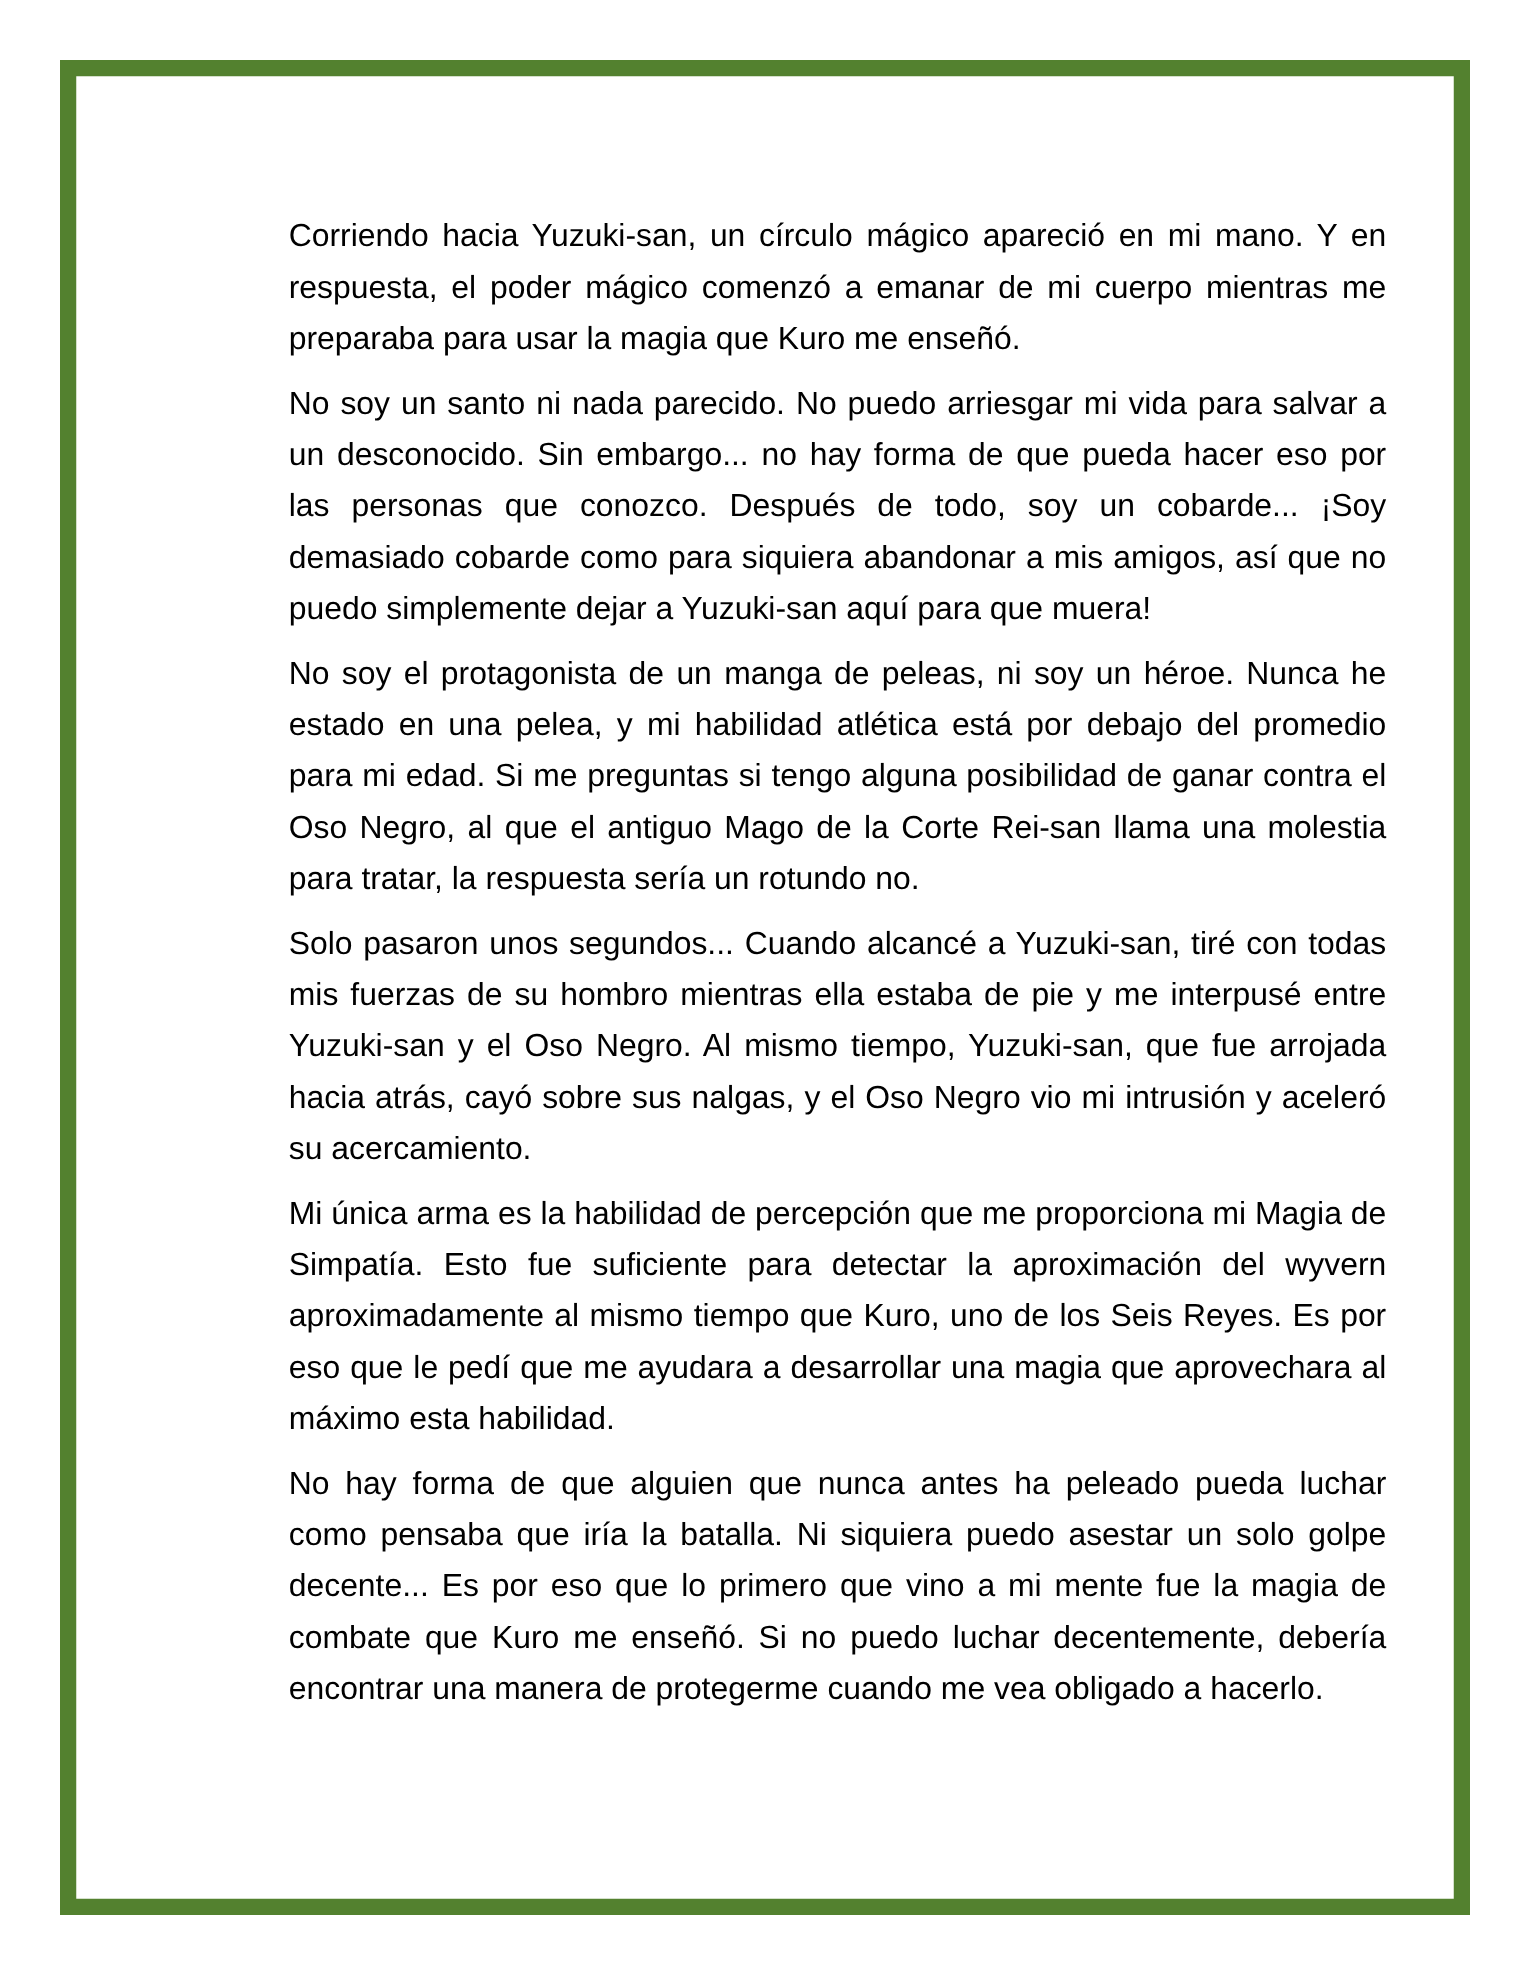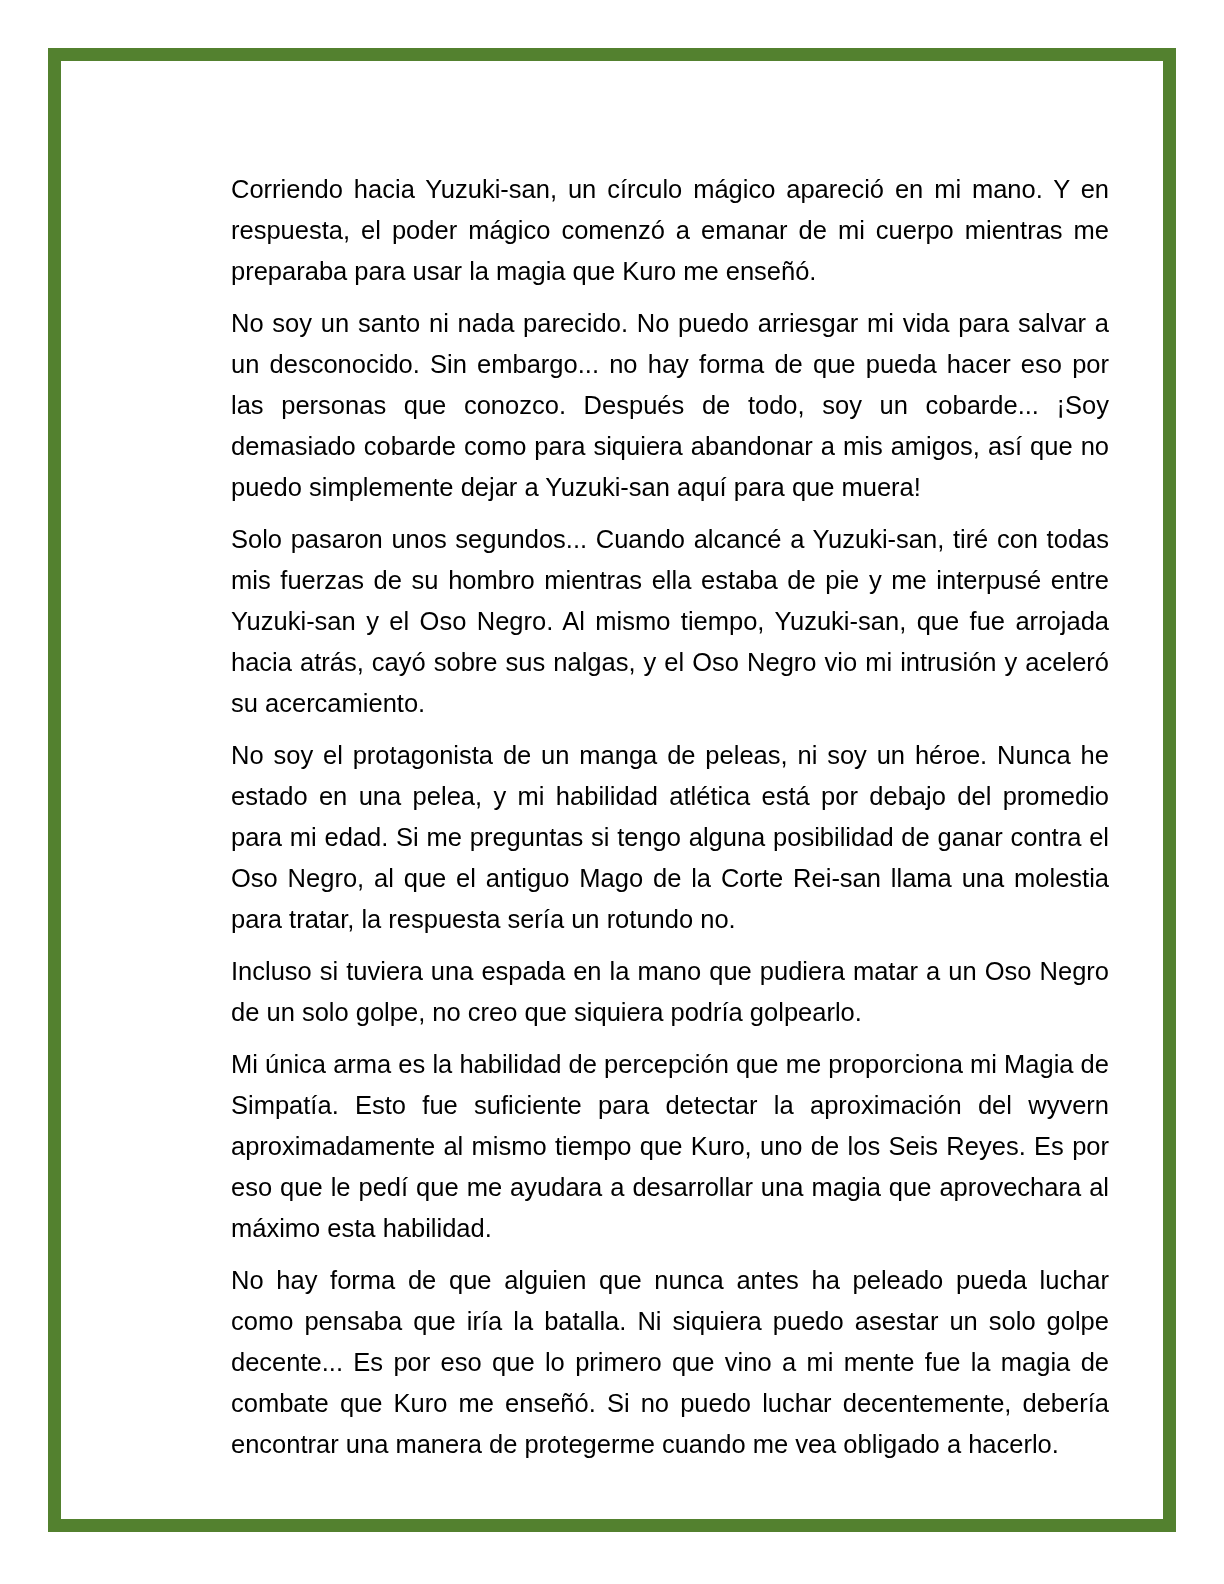--- a/index.html
+++ b/index.html
@@ -58,20 +58,19 @@
   }
 </style>
 </head>
 <body>
 
 <div id="page">
   <div id="frame">
     <div id="content">
       <p class="para">Corriendo hacia Yuzuki-san, un círculo mágico apareció en mi mano. Y en respuesta, el poder mágico comenzó a emanar de mi cuerpo mientras me preparaba para usar la magia que Kuro me enseñó.</p>
       <p class="para">No soy un santo ni nada parecido. No puedo arriesgar mi vida para salvar a un desconocido. Sin embargo... no hay forma de que pueda hacer eso por las personas que conozco. Después de todo, soy un cobarde... ¡Soy demasiado cobarde como para siquiera abandonar a mis amigos, así que no puedo simplemente dejar a Yuzuki-san aquí para que muera!</p>
+      <p class="para">No soy el protagonista de un manga de peleas, ni soy un héroe. Nunca he estado en una pelea, y mi habilidad atlética está por debajo del promedio para mi edad. Si me preguntas si tengo alguna posibilidad de ganar contra el Oso Negro, al que el antiguo Mago de la Corte Rei-san llama una molestia para tratar, la respuesta sería un rotundo no.</p>
       <p class="para">Solo pasaron unos segundos... Cuando alcancé a Yuzuki-san, tiré con todas mis fuerzas de su hombro mientras ella estaba de pie y me interpusé entre Yuzuki-san y el Oso Negro. Al mismo tiempo, Yuzuki-san, que fue arrojada hacia atrás, cayó sobre sus nalgas, y el Oso Negro vio mi intrusión y aceleró su acercamiento.</p>
-      <p class="para">No soy el protagonista de un manga de peleas, ni soy un héroe. Nunca he estado en una pelea, y mi habilidad atlética está por debajo del promedio para mi edad. Si me preguntas si tengo alguna posibilidad de ganar contra el Oso Negro, al que el antiguo Mago de la Corte Rei-san llama una molestia para tratar, la respuesta sería un rotundo no.</p>
-      <p class="para">Incluso si tuviera una espada en la mano que pudiera matar a un Oso Negro de un solo golpe, no creo que siquiera podría golpearlo.</p>
       <p class="para">Mi única arma es la habilidad de percepción que me proporciona mi Magia de Simpatía. Esto fue suficiente para detectar la aproximación del wyvern aproximadamente al mismo tiempo que Kuro, uno de los Seis Reyes. Es por eso que le pedí que me ayudara a desarrollar una magia que aprovechara al máximo esta habilidad.</p>
       <p class="para">No hay forma de que alguien que nunca antes ha peleado pueda luchar como pensaba que iría la batalla. Ni siquiera puedo asestar un solo golpe decente... Es por eso que lo primero que vino a mi mente fue la magia de combate que Kuro me enseñó. Si no puedo luchar decentemente, debería encontrar una manera de protegerme cuando me vea obligado a hacerlo.</p>
     </div>
   </div>
 </div>
 
 </body></html>

